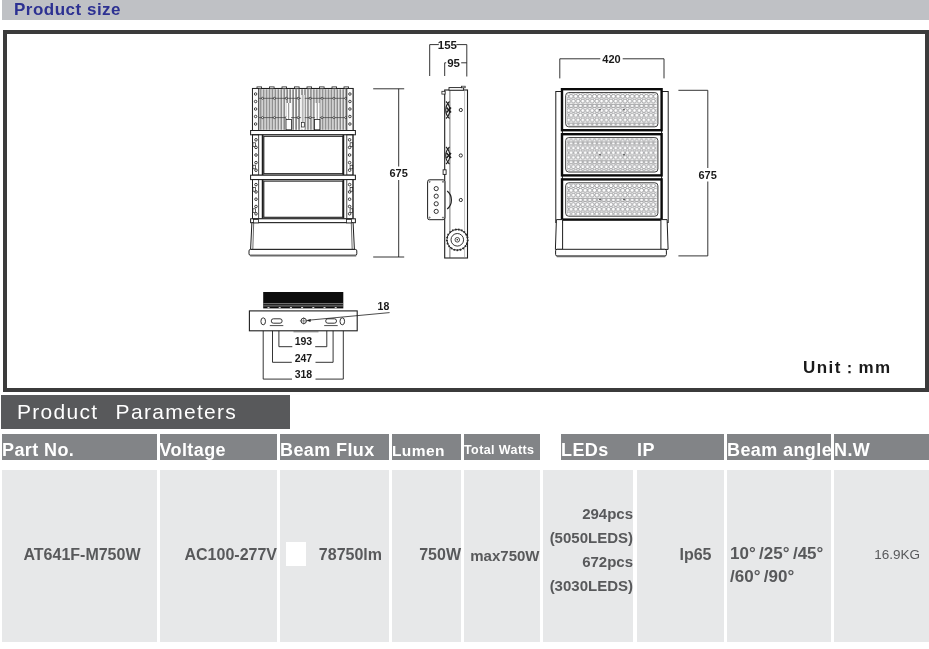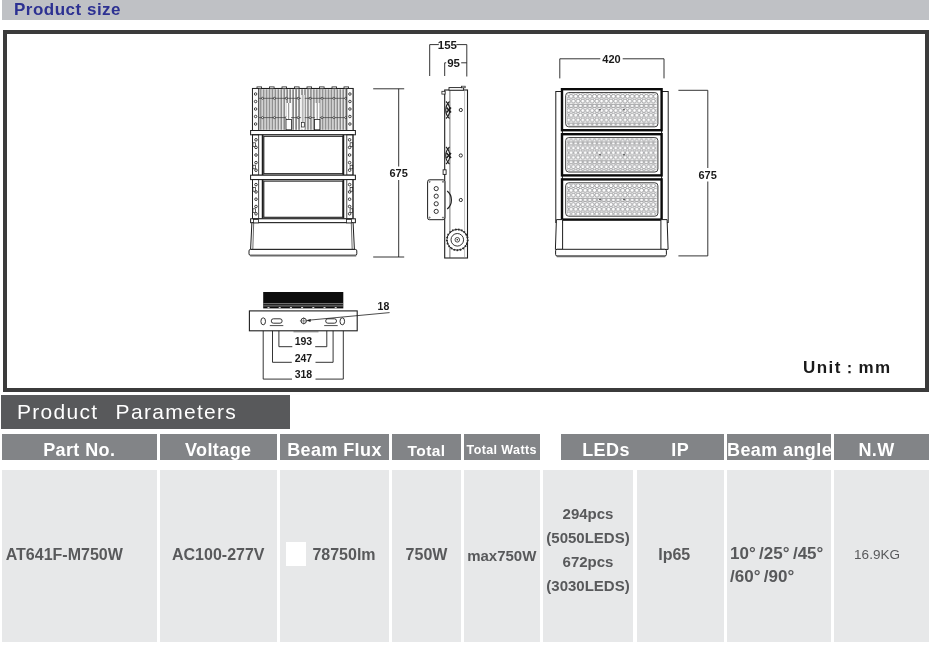--- a/index.html
+++ b/index.html
@@ -1,22 +1,22 @@
 <!DOCTYPE html>
 <html><head>
 <meta charset="utf-8">
 <style>
   html,body { margin:0; padding:0; background:#fff; }
   body { width:929px; height:649px; position:relative; overflow:hidden;
          font-family:"Liberation Sans", sans-serif; }
   .th { position:absolute; top:434px; height:26px; background:#828487; color:#fff;
-        font-weight:bold; text-align:center; line-height:33px; letter-spacing:0.4px; white-space:nowrap; }
+        font-weight:bold; line-height:33px; letter-spacing:0.4px; white-space:nowrap; }
   .td { position:absolute; top:470px; height:172px; background:#e7e8e9; }
   .dt { position:absolute; color:#58595b; font-weight:bold; font-size:16px;
-        text-align:center; }
+        text-align:right; }
 </style>
 </head>
 <body>
 
 <div style="position:absolute;left:2px;top:0;width:927px;height:20px;background:#bfc1c5"></div>
 
 <div style="position:absolute;left:14px;top:0;height:20px;line-height:20px;font-size:17px;font-weight:bold;color:#2d3192;letter-spacing:0.5px">Product size</div>
 
 <div style="position:absolute;left:3px;top:30px;width:926px;height:362px;border:4px solid #3b3b3b;box-sizing:border-box"></div>
 
@@ -374,38 +374,38 @@
 <text x="847.3" y="372.5" font-size="17" font-weight="bold" fill="#1a1a1a" text-anchor="middle" font-family="Liberation Sans, sans-serif" letter-spacing="1.5">Unit<tspan font-size="15">：</tspan>mm</text>
 </svg>
 
 <div style="position:absolute;left:1px;top:395px;width:289px;height:34px;background:#58595b"></div>
 
 <div style="position:absolute;left:17px;top:395px;height:34px;line-height:34px;font-size:21px;font-weight:normal;color:#fff;letter-spacing:1.3px;word-spacing:10px">Product Parameters</div>
 
 <div class="th" style="left:2px;width:154.5px;font-size:18px">Part No.</div>
 <div class="th" style="left:159.5px;width:117.5px;font-size:18px">Voltage</div>
 <div class="th" style="left:280px;width:109px;font-size:18px">Beam Flux</div>
-<div class="th" style="left:392px;width:69px;font-size:15.5px">Total</div>
+<div class="th" style="left:392px;width:69px;font-size:15.5px">Lumen</div>
 <div class="th" style="left:464px;width:75.5px;font-size:12.5px">Total Watts</div>
 <div class="th" style="left:561px;width:90px;font-size:18px">LEDs</div>
 <div class="th" style="left:637px;width:86.5px;font-size:18px">IP</div>
 <div class="th" style="left:727px;width:103.5px;font-size:18px">Beam angle</div>
 <div class="th" style="left:834px;width:95px;font-size:18px;padding-right:10px;box-sizing:border-box">N.W</div>
 
 <div class="td" style="left:2px;width:154.5px"></div>
 <div class="td" style="left:159.5px;width:117.5px"></div>
 <div class="td" style="left:280px;width:109px"></div>
 <div class="td" style="left:392px;width:69px"></div>
 <div class="td" style="left:464px;width:75.5px"></div>
 <div class="td" style="left:543px;width:90px"></div>
 <div class="td" style="left:637px;width:86.5px"></div>
 <div class="td" style="left:727px;width:103.5px"></div>
 <div class="td" style="left:834px;width:95px"></div>
 
-<div class="dt" style="left:2px;width:154.5px;top:546px;padding-right:30px;box-sizing:border-box">AT641F-M750W</div>
+<div class="dt" style="left:2px;width:154.5px;top:546px;padding-right:16px;box-sizing:border-box">AT641F-M750W</div>
 
 <div class="dt" style="left:159.5px;width:117.5px;top:546px">AC100-277V</div>
 
 <div style="position:absolute;left:286px;top:542px;width:20px;height:24px;background:#fff"></div>
 
 <div class="dt" style="left:306px;width:76px;top:546px">78750lm</div>
 
 <div class="dt" style="left:392px;width:69px;top:546px">750W</div>
 
 <div class="dt" style="left:464px;width:75.5px;top:547px;font-size:15px">max750W</div>

